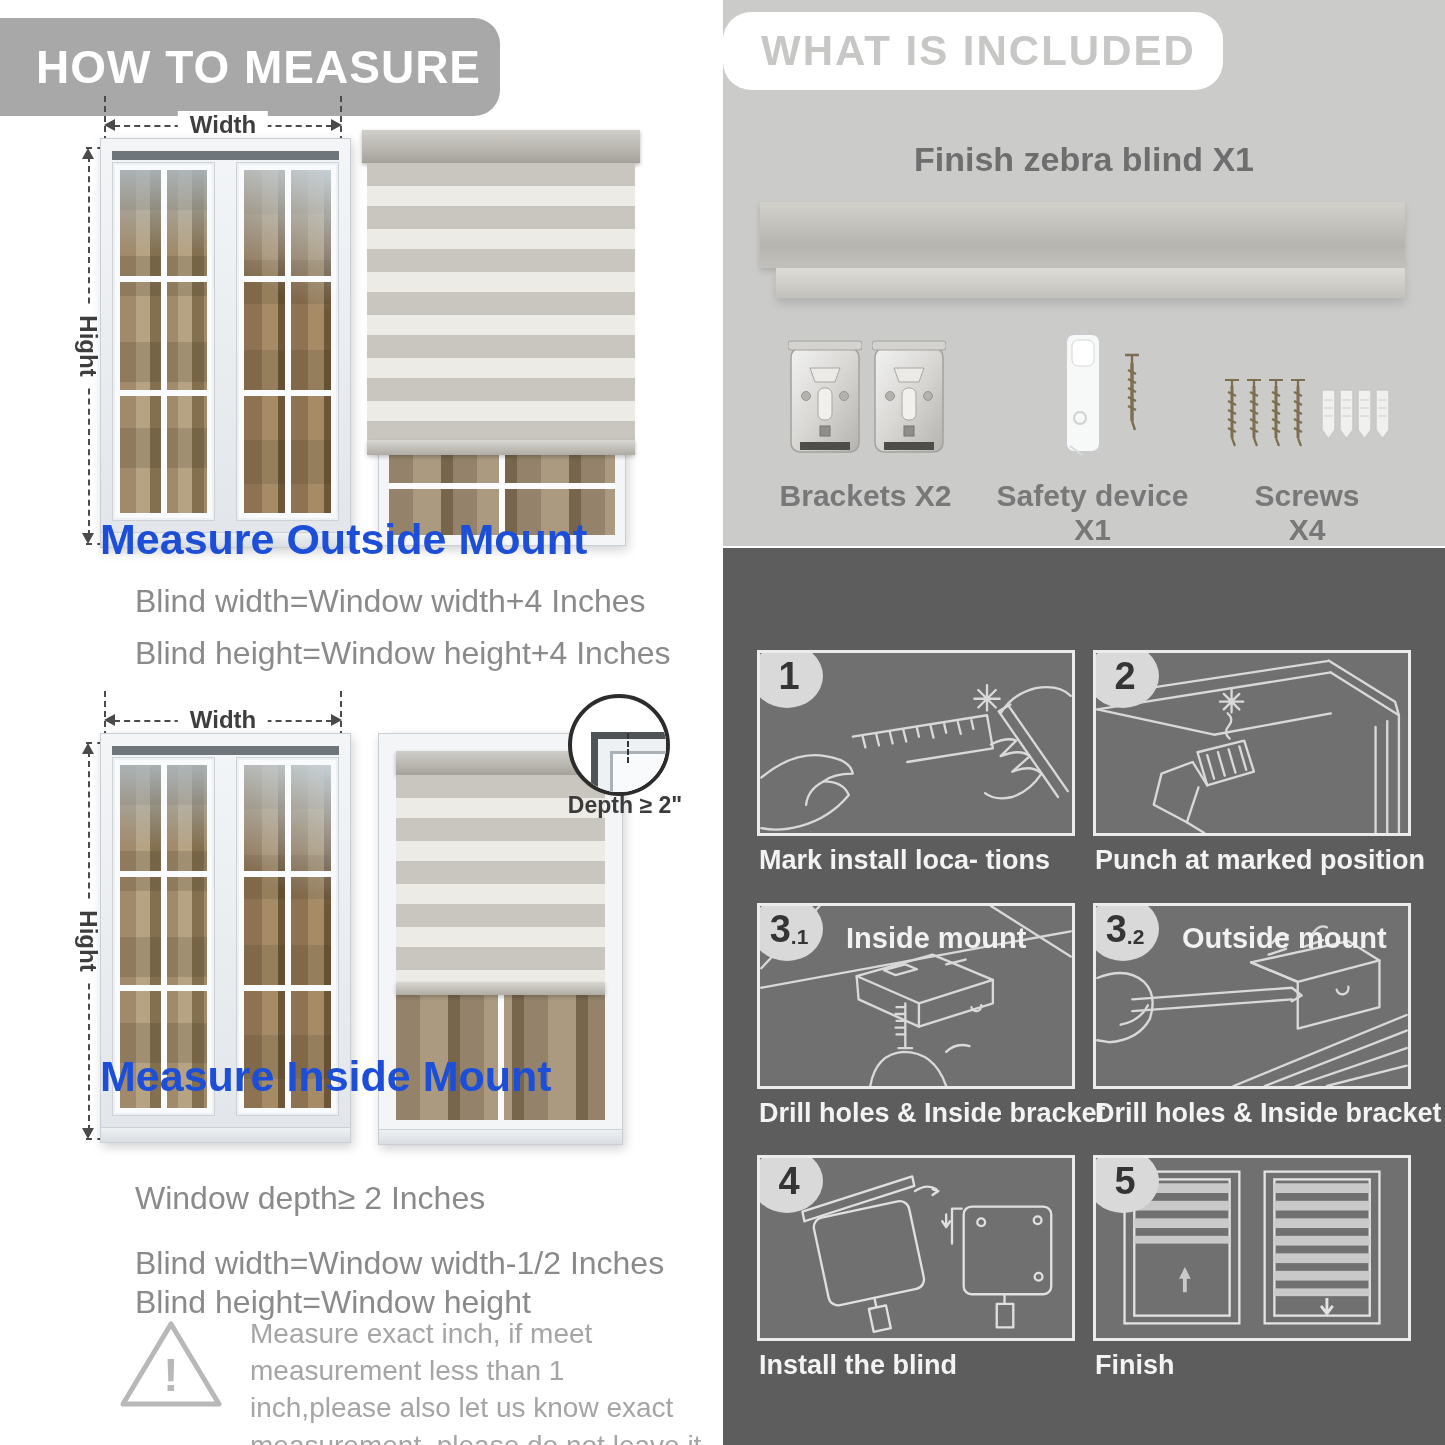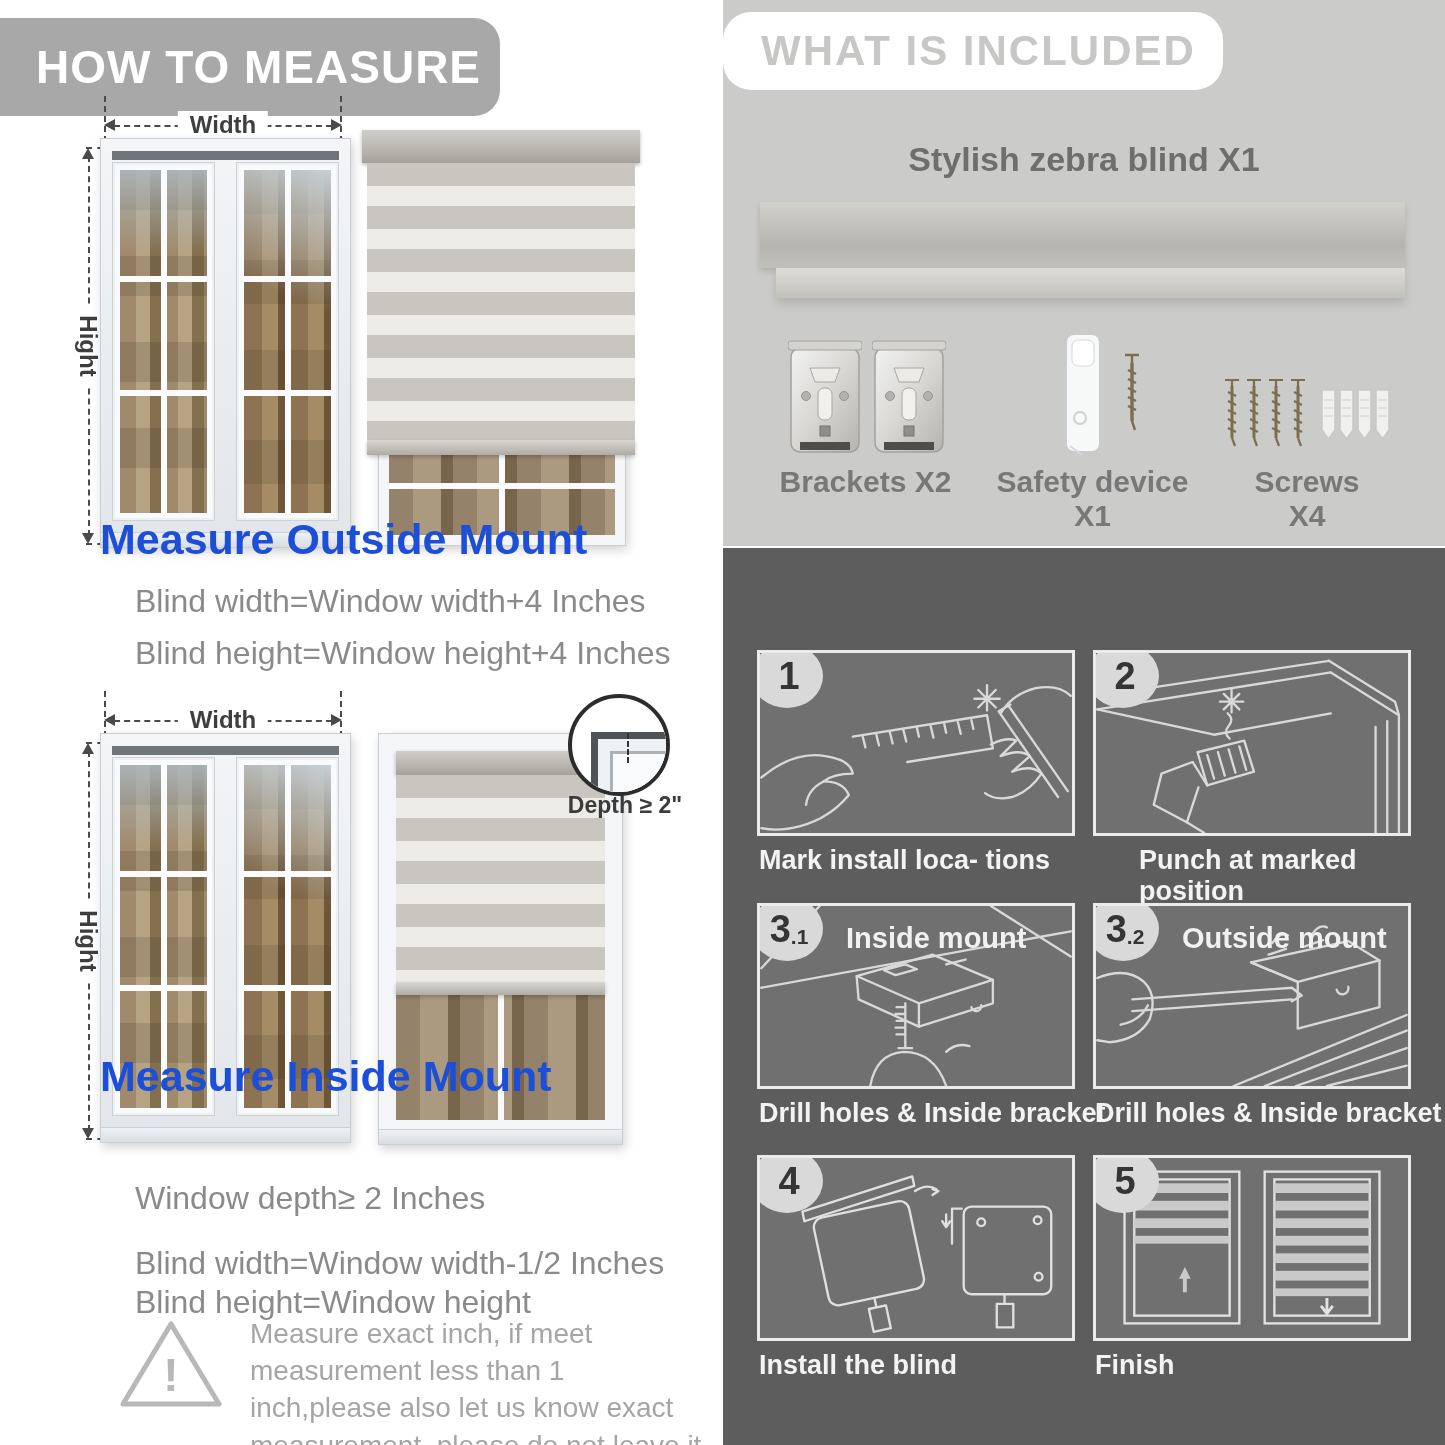--- a/index.html
+++ b/index.html
@@ -105,21 +105,21 @@
   .warn{position:absolute;left:115px;top:1316px;width:112px;height:96px;}
 
   
   .prod-title{position:absolute;left:723px;top:140px;width:722px;text-align:center;
        font-weight:bold;font-size:34px;color:#6e6e6e;}
   .rail-main{position:absolute;left:760px;top:202px;width:645px;height:66px;
        background:linear-gradient(180deg,#d2d0cb,#b7b5af 65%,#c2c0ba);
        box-shadow:0 3px 6px rgba(0,0,0,.15);}
   .rail-lip{position:absolute;left:776px;top:268px;width:629px;height:30px;
        background:linear-gradient(180deg,#dedcd7,#c3c1bc);box-shadow:0 6px 10px rgba(0,0,0,.12);}
-  .inc-lbl{position:absolute;font-weight:bold;font-size:30px;color:#787878;text-align:center;}
+  .inc-lbl{position:absolute;font-weight:bold;font-size:30px;color:#787878;text-align:center;margin-top:14px;}
   .hw{position:absolute;}
 
   
   .panel{position:absolute;width:318px;height:186px;background:#707070;border:3px solid #ebebeb;
        box-sizing:border-box;overflow:hidden;}
   .panel svg.art{position:absolute;inset:0;width:100%;height:100%;}
   .badge{position:absolute;left:-9px;top:-9px;width:72px;height:64px;background:#d9d9d9;
        border-radius:50%;display:flex;align-items:center;justify-content:center;
        color:#353535;font-weight:bold;font-size:38px;padding-left:4px;box-sizing:border-box;}
   .badge .sub{font-size:21px;margin-top:16px;}
@@ -249,21 +249,21 @@
   <div class="warn">
     <svg viewBox="0 0 110 96" width="112" height="96">
       <path d="M55 8 L103 88 L7 88 Z" fill="none" stroke="#b8b8b8" stroke-width="5" stroke-linejoin="round"></path>
       <text x="55" y="75" text-anchor="middle" font-size="46" font-weight="bold" fill="#b8b8b8">!</text>
     </svg>
   </div>
   <div class="note-txt">Measure exact inch, if meet measurement less than 1 inch,please also let us know exact measurement, please do not leave it</div>
 
   <div class="sec-top"></div>
   <div class="hdr-wii">WHAT IS INCLUDED</div>
-  <div class="prod-title">Stylish zebra blind X1</div>
+  <div class="prod-title">Finish zebra blind X1</div>
   <div class="rail-main"></div>
   <div class="rail-lip"></div>
 
   <svg width="0" height="0" style="position:absolute">
       <defs>
     <linearGradient id="met" x1="0" y1="0" x2="1" y2="1">
       <stop offset="0" stop-color="#f2f2f1"></stop>
           <stop offset=".5" stop-color="#d8d7d4"></stop>
       <stop offset="1" stop-color="#b4b3af"></stop>
     </linearGradient>
@@ -389,21 +389,21 @@
         <path d="M113 105 l7 24 M124 102 l7 24 M135 99 l7 24 M146 96 l7 24"></path>
         <path d="M113 136 L98 112 L66 124 L58 156 L92 174 L104 138"></path>
         <path d="M92 174 L110 185"></path>
       </g>
     </svg>
     <div class="badge">
       <span>2</span>
         <span class="sub"></span>
     </div>
   </div>
-  <div class="cap" style="left:1095px;top:845px;margin-left:44px;">Punch at  marked position</div>
+  <div class="cap" style="left:1095px;top:845px;">Punch at  marked position</div>
 
   <div class="panel" style="left:757px;top:903px;">
     <svg class="art" viewBox="0 0 318 185">
       <g fill="none" stroke="#d9d9d9" stroke-width="2.4" stroke-linecap="round" stroke-linejoin="round">
         <path d="M0 84 L318 26 M236 0 L318 52 M0 64 L60 0"></path>
         <path d="M98 72 L176 50 L238 76 L162 100 Z"></path>
         <path d="M98 72 L100 96 L162 124 L162 100"></path>
         <path d="M238 76 L238 100 L162 124"></path>
         <path d="M126 66 l22 -6 l12 5 l-22 6 Z"></path>
         <path d="M190 60 l20 -5"></path>

